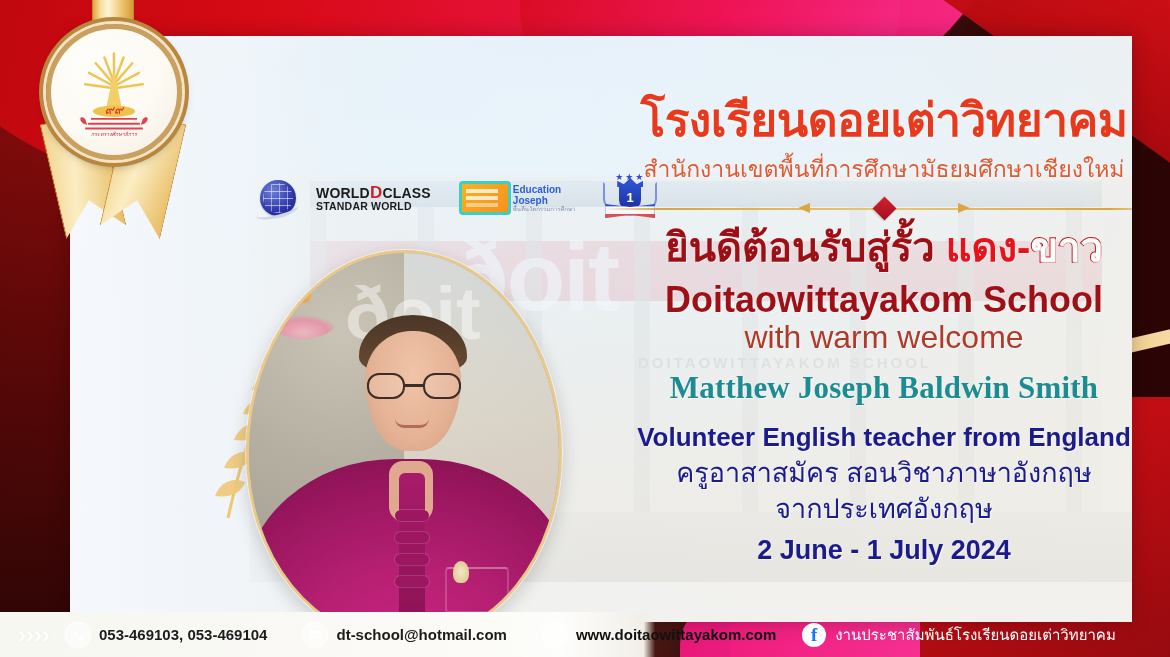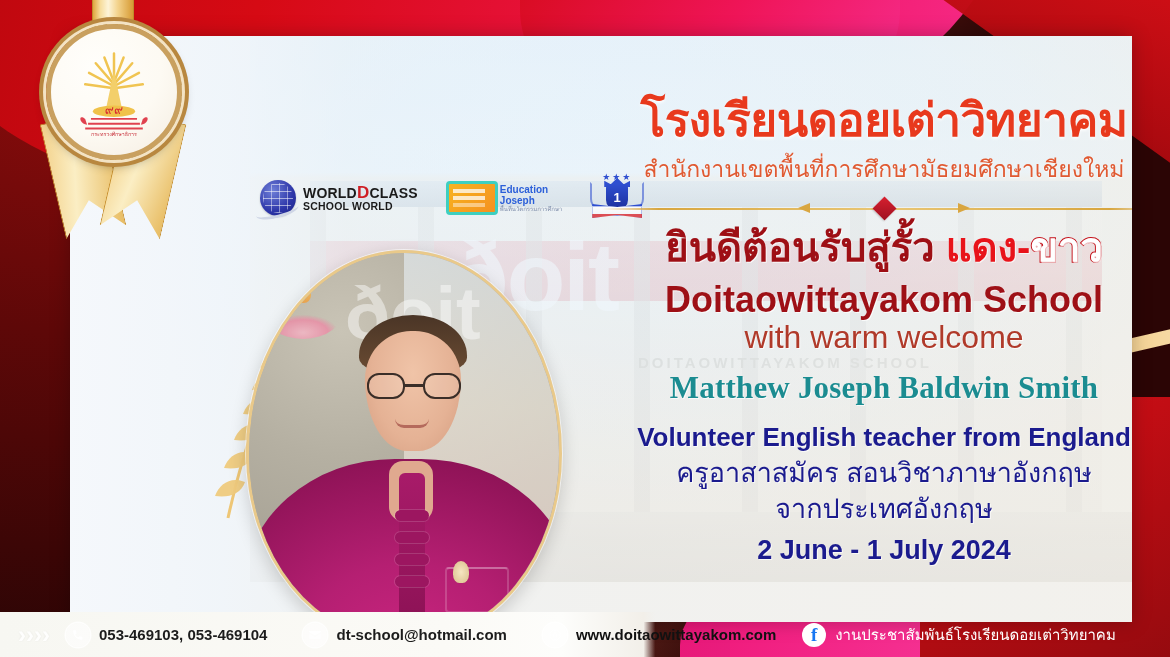--- a/index.html
+++ b/index.html
@@ -167,21 +167,21 @@
     background:
       radial-gradient(circle at 35% 30%, #fffefb 0%, #fdfaf3 55%, #f4ece0 100%);
     border:5px solid #c9a05f;
     box-shadow:0 0 0 3px #f3e3c4, 0 0 0 7px #b8873f, 0 4px 12px rgba(0,0,0,.45);
   }
   .medal-teeth{
     position:absolute; left:24px; top:22px; width:148px; height:148px; border-radius:50%;
     background:
       repeating-conic-gradient(from 0deg, #b07c2c 0deg 3deg, rgba(0,0,0,0) 3deg 9deg);
   }
-  .emblem{ position:absolute; inset:0; display:flex; align-items:center; justify-content:center; }
+  .emblem{ position:absolute; inset:0; display:flex; align-items:center; justify-content:center;font-style:italic; }
   .emblem svg{ width:96px; height:96px; }
 
   
   .sprig{ position:absolute; left:128px; top:300px; width:120px; height:190px; opacity:.95; }
 
   
   .portrait{
     position:absolute; left:176px; top:214px; width:316px; height:392px;
     border-radius:50% 50% 48% 48%/ 52% 52% 48% 48%;
     overflow:hidden;
@@ -323,21 +323,21 @@
     line-height:1.34;
     text-shadow:1px 1px 0 rgba(255,255,255,.7);
   }
   .t-role .thai{ font-weight:normal; font-size:27px; }
   .t-date{ margin-top:8px; font-size:27px; font-weight:bold; color:#1b1b8e;
     text-shadow:1px 1px 0 rgba(255,255,255,.7); }
 
   
   .logos{ position:absolute; left:190px; top:142px; display:flex; align-items:center; gap:28px; }
   .logo{ display:flex; align-items:center; }
-  .logo-wcs{ gap:7px; }
+  .logo-wcs{ gap:20px; }
   .logo-wcs .globe{
     width:36px;height:36px;border-radius:50%;
     background:
       radial-gradient(circle at 35% 30%, #6f7fd8 0%, #2c35a8 60%, #1b2280 100%);
     position:relative; box-shadow:0 1px 2px rgba(0,0,0,.2);
   }
   .logo-wcs .globe::before{
     content:"";position:absolute;inset:3px;border-radius:50%;
     background:
       repeating-linear-gradient(0deg, rgba(255,255,255,.55) 0 1px, rgba(0,0,0,0) 1px 7px),
@@ -496,21 +496,21 @@
       <div class="pocket"></div>
       <div class="pin"></div>
     </div>
 
     <div class="logos">
 
       <div class="logo logo-wcs">
         <div class="globe"></div>
         <div class="wtxt">
           <div><span class="big">WORLD</span><span class="dred">D</span><span class="big">CLASS</span></div>
-          <div><span>SCHOOL</span> <span>WORLD</span></div>
+          <div><span>STANDAR</span> <span>WORLD</span></div>
         </div>
       </div>
 
       <div class="logo logo-sand">
         <div class="card2"></div>
         <div class="stxt">
           <span>Education</span><br>
           <span>Joseph</span>
           <small>พื้นที่นวัตกรรมการศึกษา</small>
         </div>

